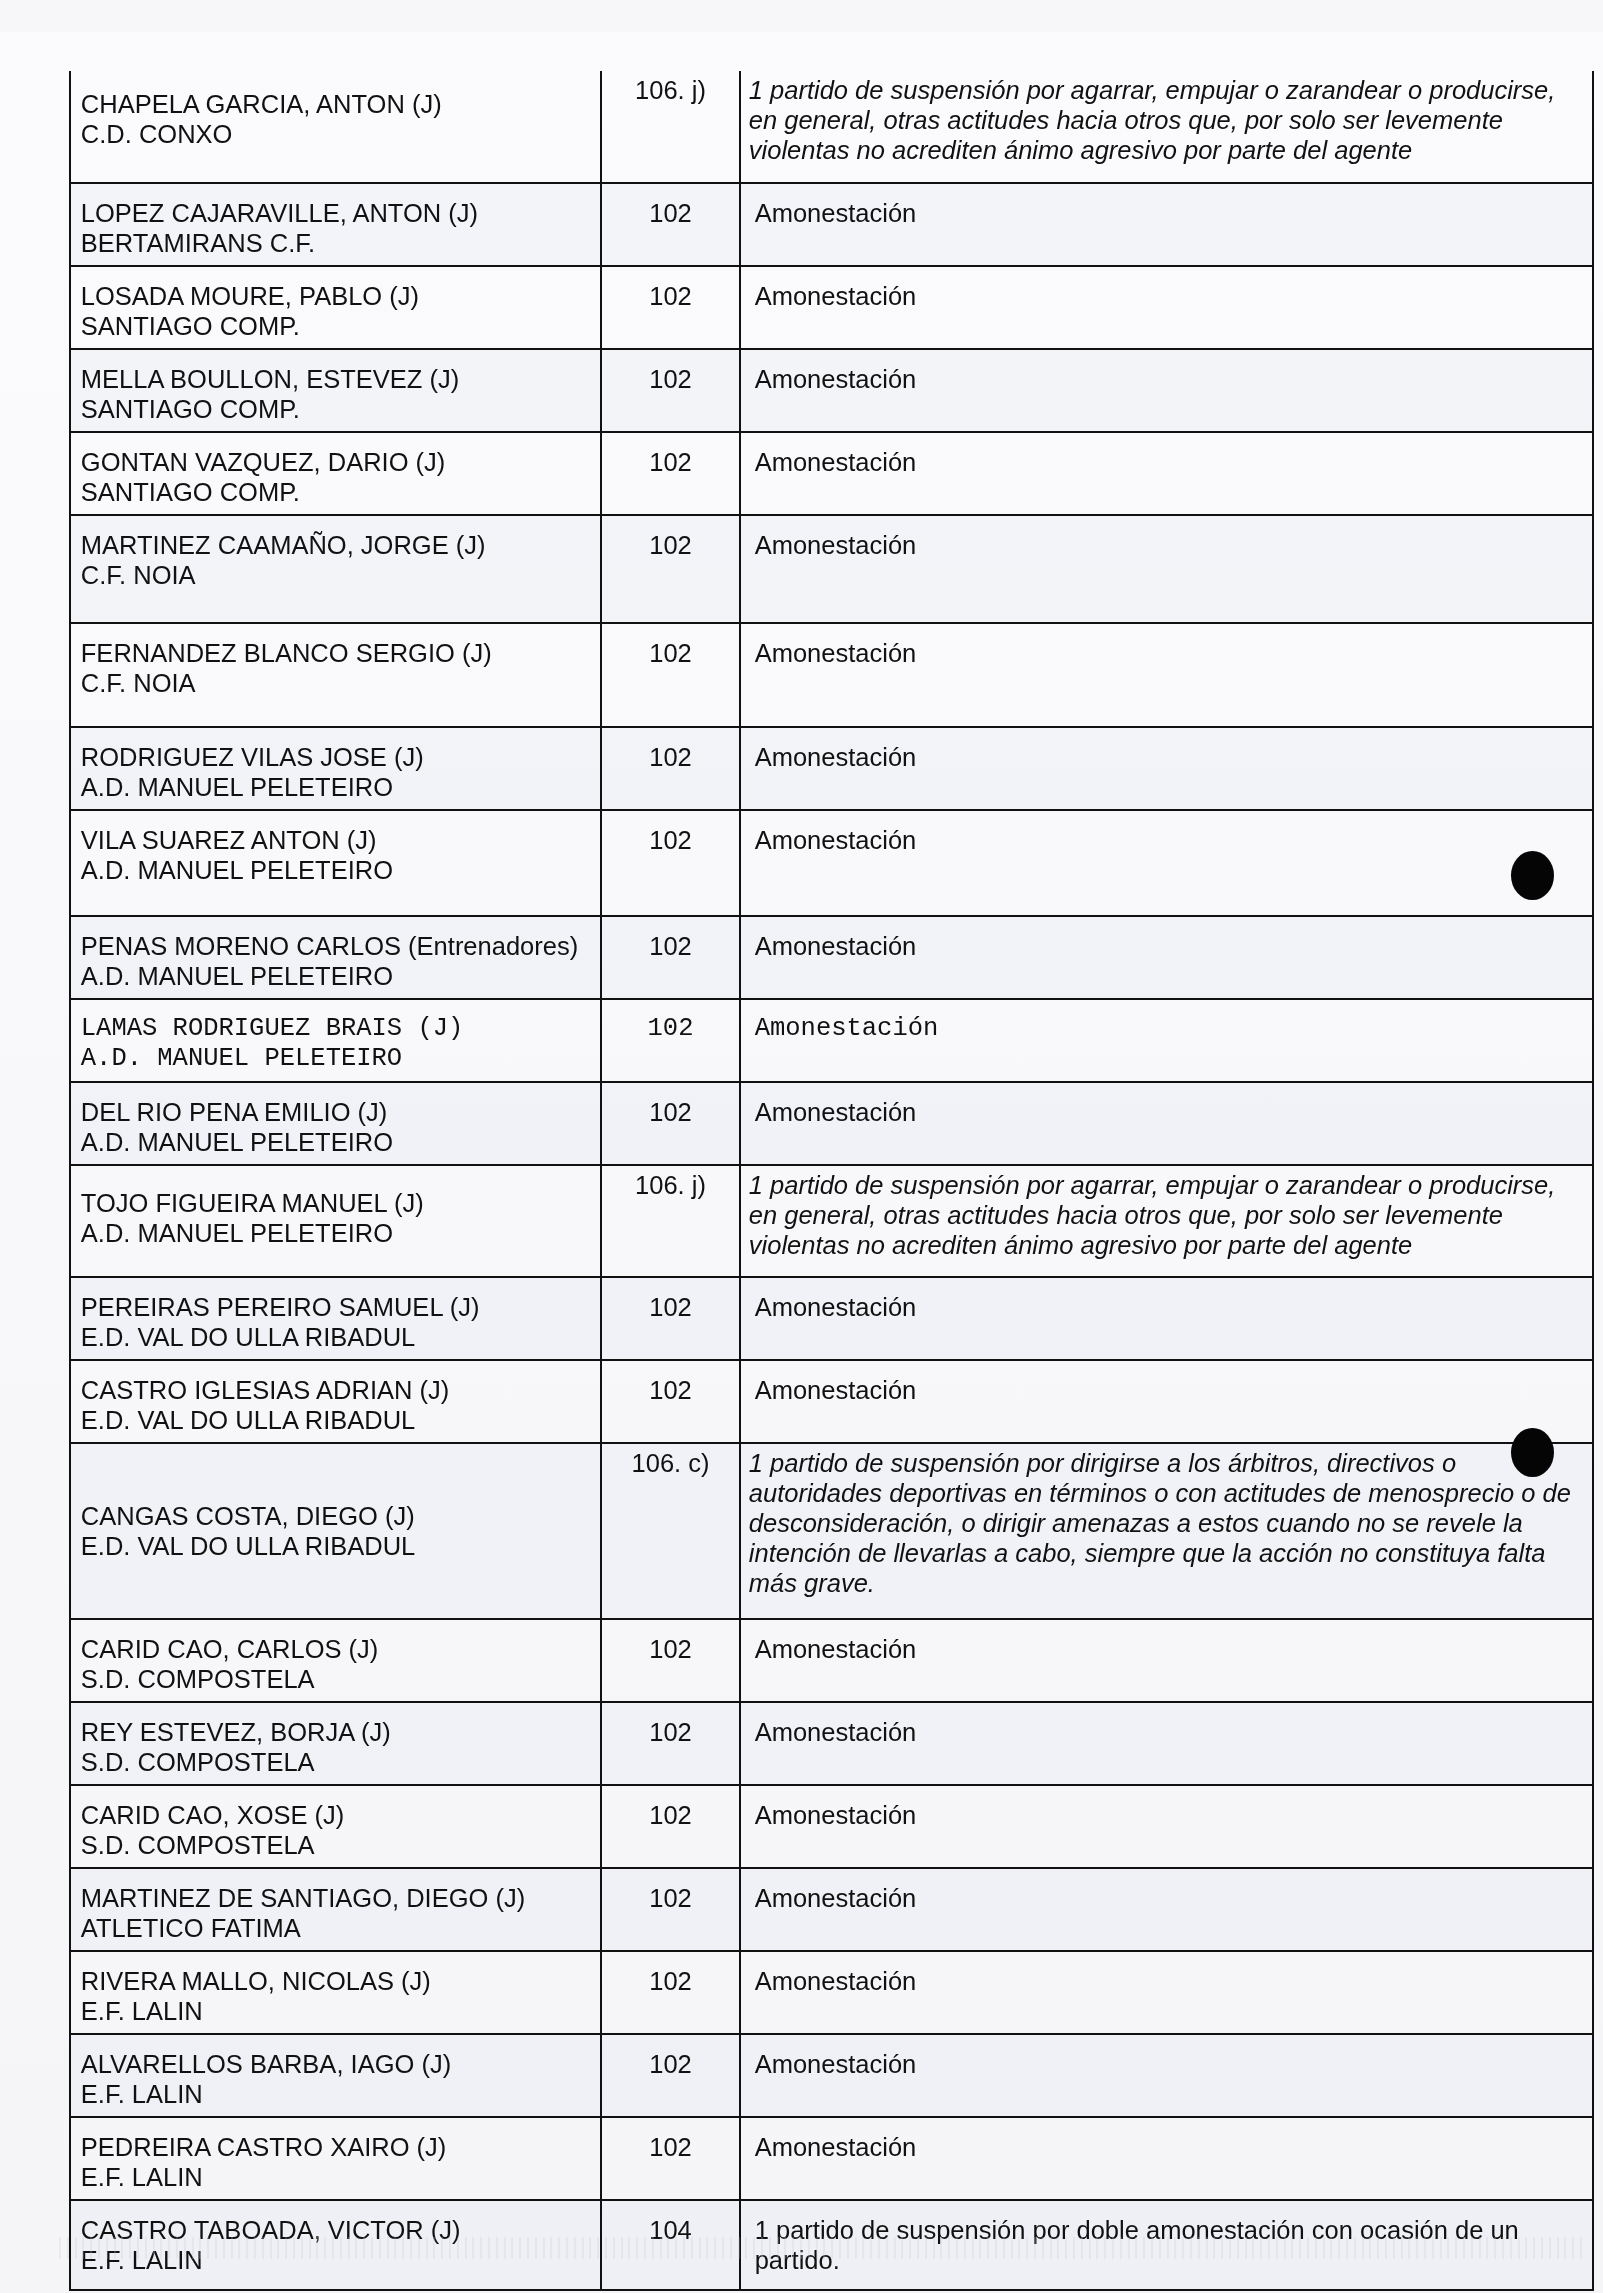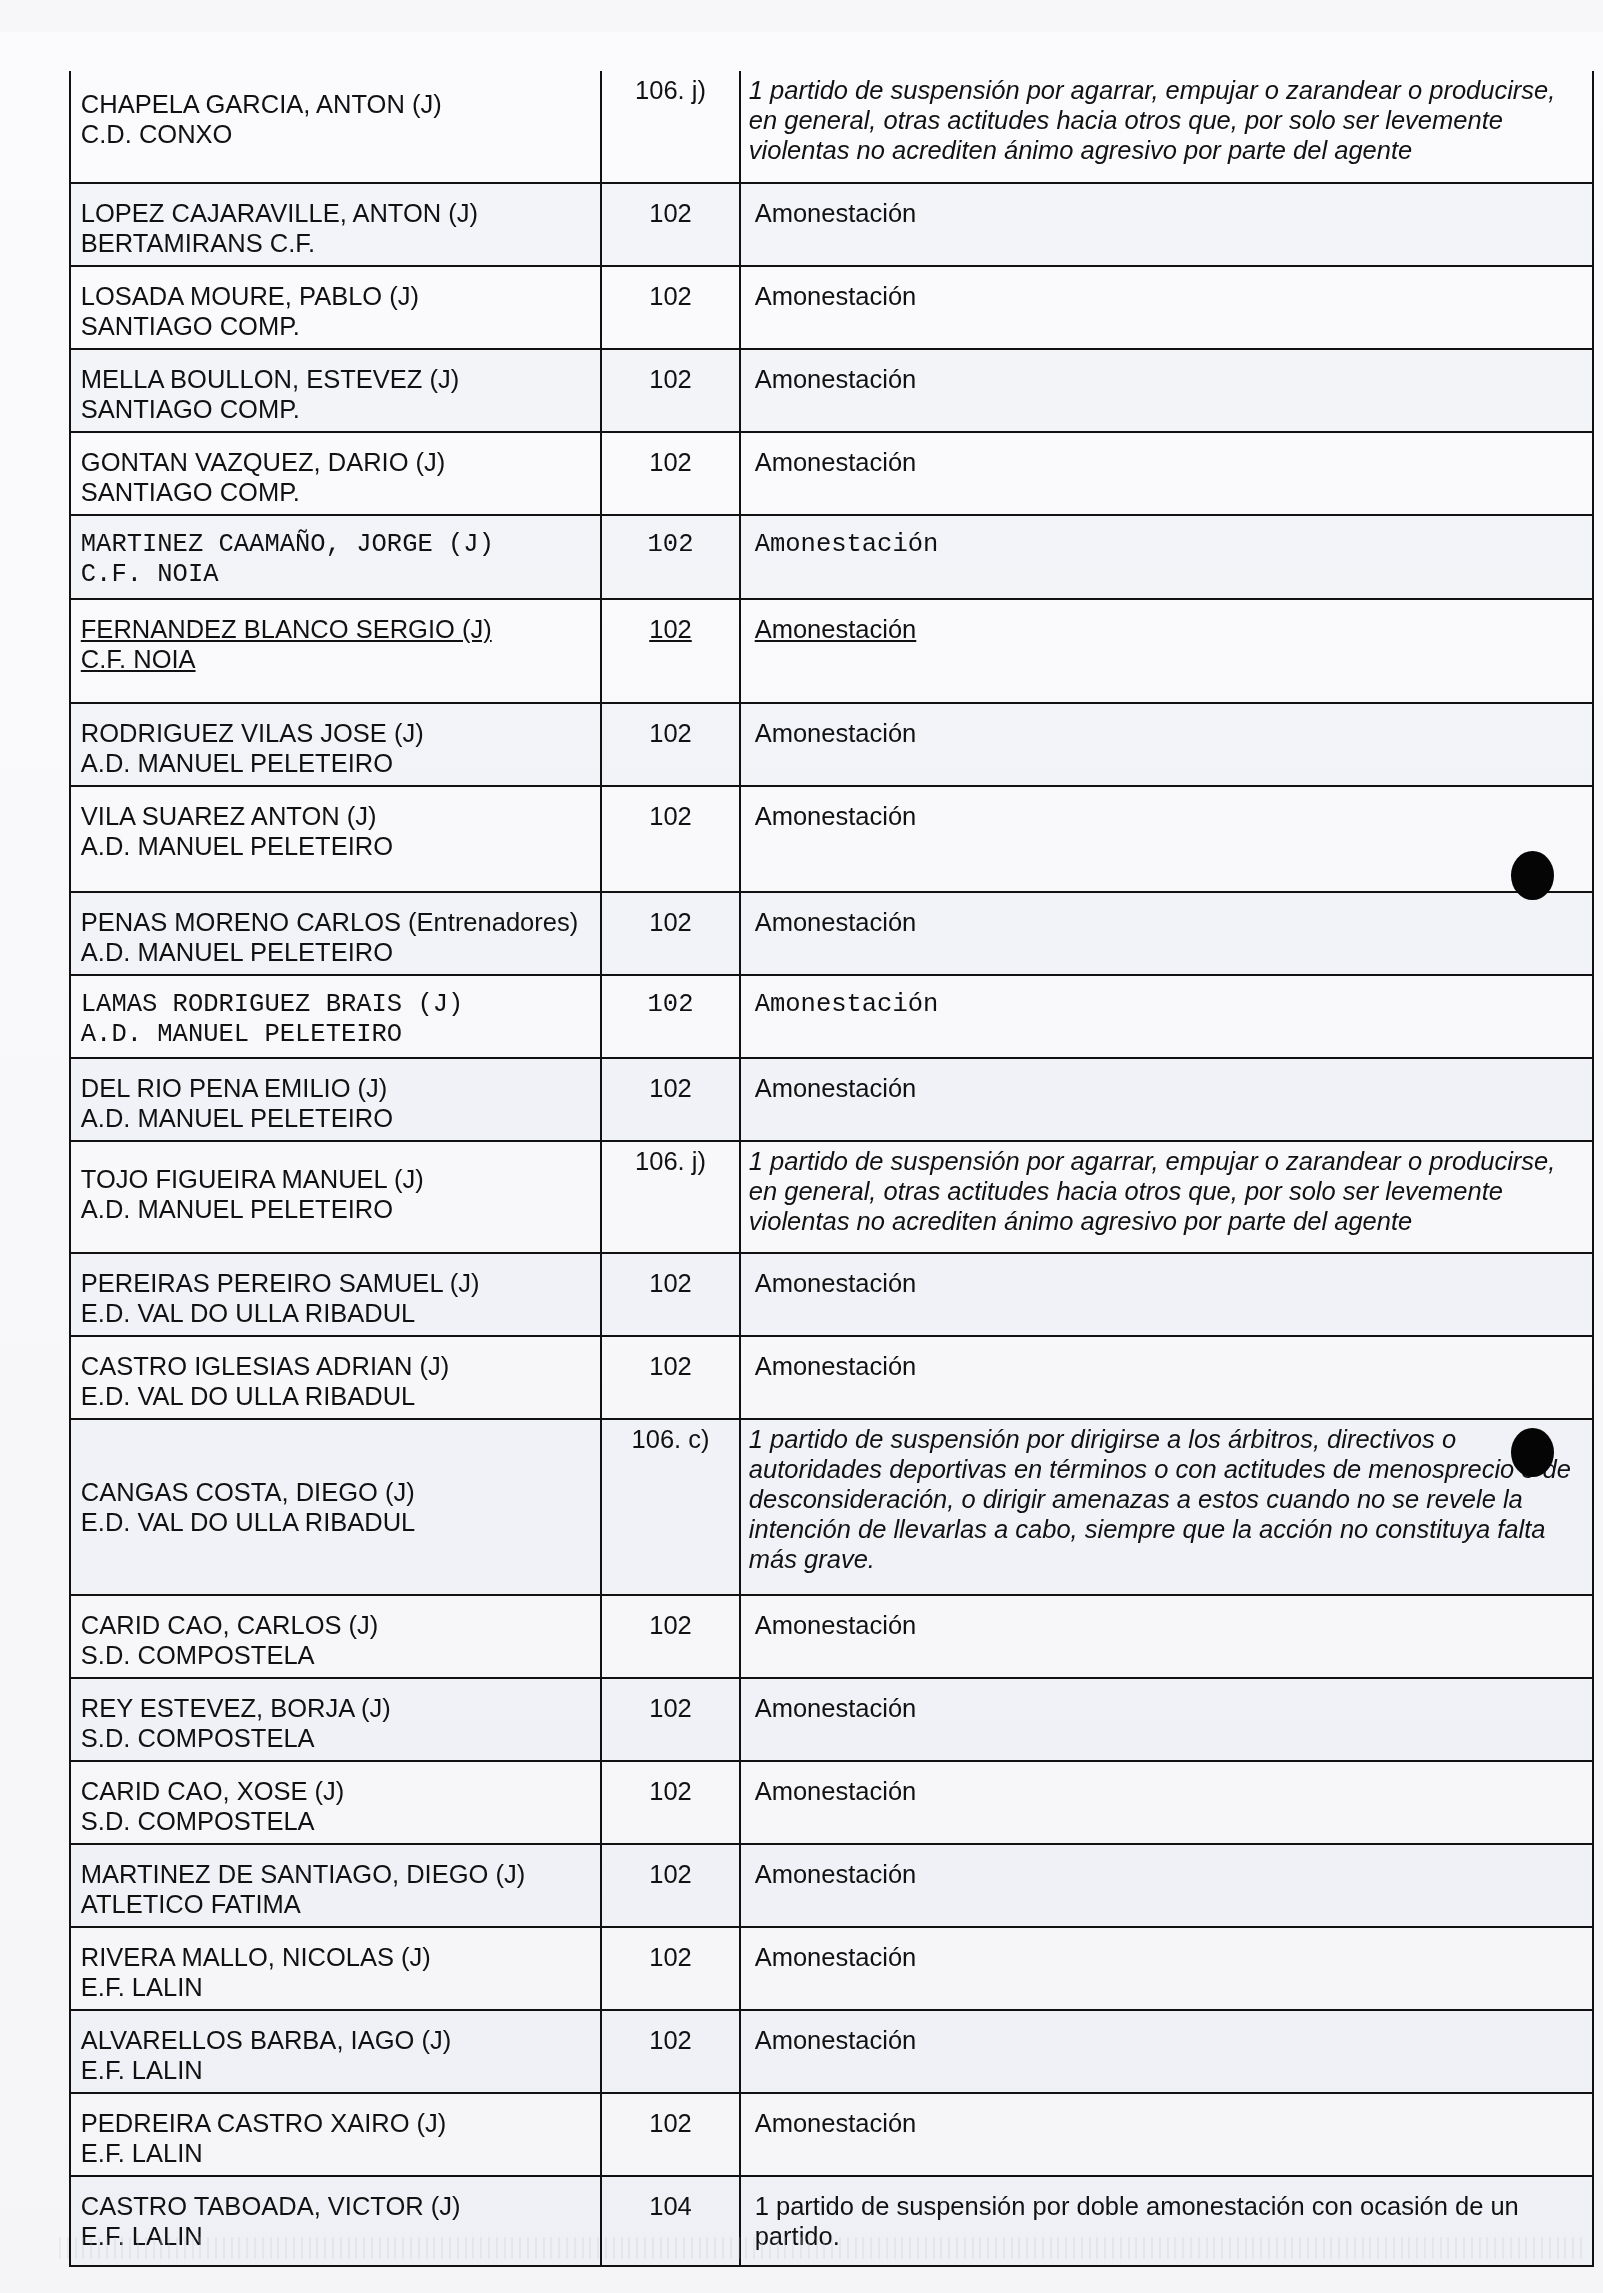--- a/index.html
+++ b/index.html
@@ -120,31 +120,31 @@
         <tr style="height: 83px;">
           <td class="name-cell">
             <span class="line">GONTAN VAZQUEZ, DARIO (J)</span>
             <span class="line">SANTIAGO COMP.</span>
           </td>
           <td class="art-cell"><span>102</span></td>
           <td class="desc-cell">
             <span class="desc-text">Amonestación</span>
           </td>
         </tr>
-        <tr class="shade" style="height: 84px; font-family: Liberation Mono, monospace;">
+        <tr class="shade" style="height: 108px;">
           <td class="name-cell">
             <span class="line">MARTINEZ CAAMAÑO, JORGE (J)</span>
             <span class="line">C.F. NOIA</span>
           </td>
           <td class="art-cell"><span>102</span></td>
           <td class="desc-cell">
             <span class="desc-text">Amonestación</span>
           </td>
         </tr>
-        <tr style="height: 104px; text-decoration: underline;">
+        <tr style="height: 104px;">
           <td class="name-cell">
             <span class="line">FERNANDEZ BLANCO SERGIO (J)</span>
             <span class="line">C.F. NOIA</span>
           </td>
           <td class="art-cell"><span>102</span></td>
           <td class="desc-cell">
             <span class="desc-text">Amonestación</span>
           </td>
         </tr>
         <tr class="shade" style="height: 83px;">

